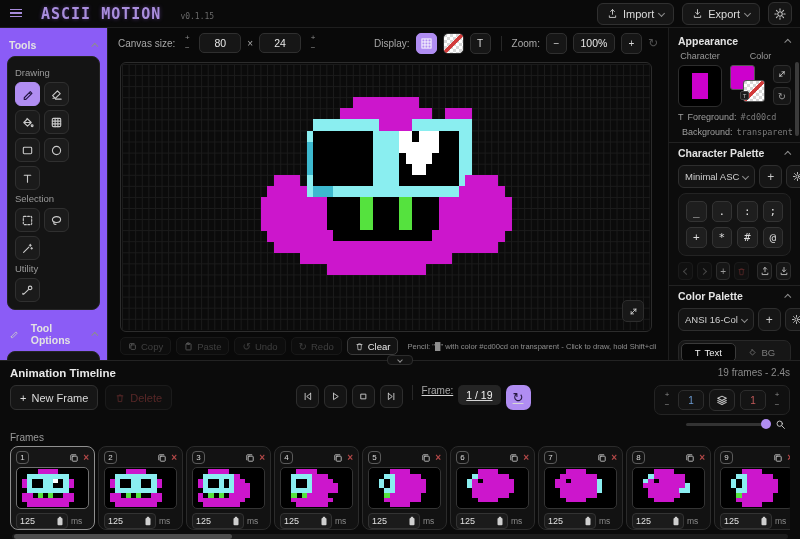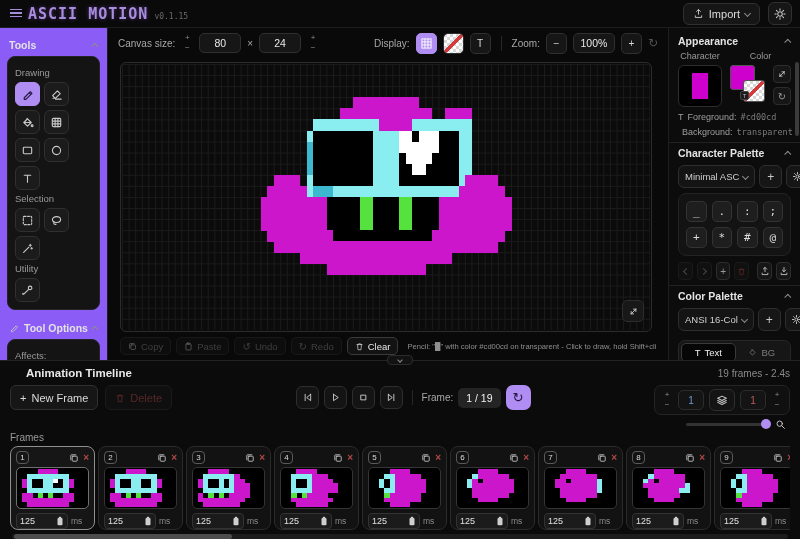--- a/index.html
+++ b/index.html
@@ -4,21 +4,21 @@
 <style>
   * { margin:0; padding:0; box-sizing:border-box; }
   html,body { width:800px; height:539px; overflow:hidden; background:#050505;
     font-family:"Liberation Sans","DejaVu Sans",sans-serif; color:#d6d6d6; }
   .app { width:800px; height:539px; display:flex; flex-direction:column; background:#050505; }
   .mono { font-family:"DejaVu Sans Mono",monospace; }
 
   
   .hdr { height:28px; flex:0 0 28px; display:flex; align-items:center; padding:0 8px 0 10px;
     background:#0a0a0a; border-bottom:1px solid #1e1e1e; }
-  .logo-wrap { display:flex; align-items:baseline; gap:6px; }
+  .logo-wrap { display:flex; align-items:baseline; gap:19px; }
   .speed { width:12px; height:9px; align-self:center;
     background:linear-gradient(#a78bdb 0 1.5px,transparent 1.5px 3.5px,#a78bdb 3.5px 5px,transparent 5px 7px,#a78bdb 7px 8.5px,transparent 8.5px); }
   .logo { font-family:"DejaVu Sans Mono",monospace; font-weight:bold; font-size:15px;
     letter-spacing:1px; color:#a98ddd; text-shadow:0 0 4px rgba(150,100,230,.45); }
   .ver { font-family:"DejaVu Sans Mono",monospace; font-size:8px; color:#6a6a6a; }
   .hdr-right { margin-left:auto; display:flex; align-items:center; gap:8px; }
   .btn { display:inline-flex; align-items:center; gap:5px; background:#161616; border:1px solid #303030;
     border-radius:6px; color:#dcdcdc; font-size:11px; height:22px; padding:0 9px; cursor:pointer; }
   .iconbtn { width:24px; height:23px; justify-content:center; padding:0; }
 
@@ -111,25 +111,25 @@
   .tab { flex:1; height:19px; display:flex; align-items:center; justify-content:center; gap:4px;
     font-size:9.5px; color:#7d7d7d; border-radius:5px; cursor:pointer; }
   .tab.active { background:#060606; border:1px solid #3a3a3a; color:#f0f0f0; }
   .vscroll { position:absolute; right:1px; top:34px; width:4px; height:74px; background:#3b3b3b; border-radius:2px; }
 
   
   footer.tl { flex:0 0 171px; background:#0b0b0b; border-top:1px solid #232323; position:relative;
     padding:6px 10px 0; display:flex; flex-direction:column; }
   .tl-handle { position:absolute; top:-6px; left:50%; transform:translateX(-50%); width:26px; height:10px;
     background:#121212; border:1px solid #2c2c2c; border-radius:4px; display:flex; align-items:center; justify-content:center; cursor:pointer; }
-  .tl-title-row { display:flex; align-items:flex-end;margin-left:16px; }
+  .tl-title-row { display:flex; align-items:flex-start; }
   .tl-title { font-size:11.5px; font-weight:bold; color:#e9e9e9; }
   .tl-summary { margin-left:auto; font-size:10px; color:#8a8a8a; }
   .tl-ctl-row { display:flex; align-items:flex-start; margin-top:6px; gap:7px; }
-  .play-cluster { display:flex; align-items:center; gap:5px; margin-left:auto; }
+  .play-cluster { display:flex; gap:5px; margin-left:auto;text-decoration:underline; }
   .pbtn { width:23px; height:23px; background:#141414; border:1px solid #2e2e2e; border-radius:6px;
     display:flex; align-items:center; justify-content:center; cursor:pointer; }
   .frame-counter { height:20px; background:#242424; border-radius:5px; color:#f0f0f0; font-size:10.5px;
     display:flex; align-items:center; padding:0 8px; }
   .loopbtn { width:25px; height:25px; background:#b08df2; border:none; border-radius:7px; color:#241740;
     font-size:13px; display:flex; align-items:center; justify-content:center; cursor:pointer; }
   .onion-zone { margin-left:auto; display:flex; flex-direction:column; align-items:flex-end; gap:4px; }
   .onion-row { display:flex; align-items:center; gap:5px; background:#101010; border:1px solid #242424;
     border-radius:7px; padding:3px 6px; }
   .on-num { width:26px; height:20px; border:1px solid #2c2c2c; border-radius:5px; background:#141414;
@@ -174,20 +174,27 @@
       <span class="ver">v0.1.15</span>
     </div>
     <div class="hdr-right">
       <button class="btn">
         <svg class="ic" width="11" height="11" viewBox="0 0 14 14">
             <path d="M3 10v2h8v-2M7 8V2M4.6 4.4 7 2l2.4 2.4"></path>
           </svg>
         <span>Import</span>
         <i class="chev down"></i>
       </button>
+      <button class="btn">
+        <svg class="ic" width="11" height="11" viewBox="0 0 14 14">
+            <path d="M3 10v2h8v-2M7 2v6M4.6 5.6 7 8l2.4-2.4"></path>
+          </svg>
+        <span>Export</span>
+        <i class="chev down"></i>
+      </button>
       <button class="btn iconbtn">
         <svg class="ic" width="12" height="12" viewBox="0 0 14 14">
             <circle cx="7" cy="7" r="2.6"></circle>
             <path d="M7 1v1.6M7 11.4V13M1 7h1.6M11.4 7H13M2.8 2.8l1.1 1.1M10.1 10.1l1.1 1.1M11.2 2.8l-1.1 1.1M3.9 10.1 2.8 11.2"></path>
           </svg>
       </button>
     </div>
   </header>
 
   <div class="main">
@@ -262,21 +269,21 @@
           <div class="tool">
             <svg class="ic" width="13" height="13" viewBox="0 0 14 14">
                 <path d="M3 11l5-5M3 11H2v-1l1 1z"></path>
                 <circle cx="9.8" cy="4.2" r="1.9"></circle>
               </svg>
             </div>
         </div>
       </div>
 
       <div class="sec-hdr" style="margin-top:7px">
-        <span style="display:flex;align-items:center;gap:5px">
+        <span style="display:flex;align-items:center;gap:12px">
           <svg class="ic" width="10" height="10" viewBox="0 0 14 14">
               <path d="M3.5 10.5 10 4l1.8 1.8-6.5 6.5H3.5v-1.8z"></path>
             </svg>
           <span>Tool Options</span>
         </span>
         <i class="chev up"></i>
       </div>
       <div class="card">
         <div class="grp-label">Affects:</div>
         <div class="affects-row">

